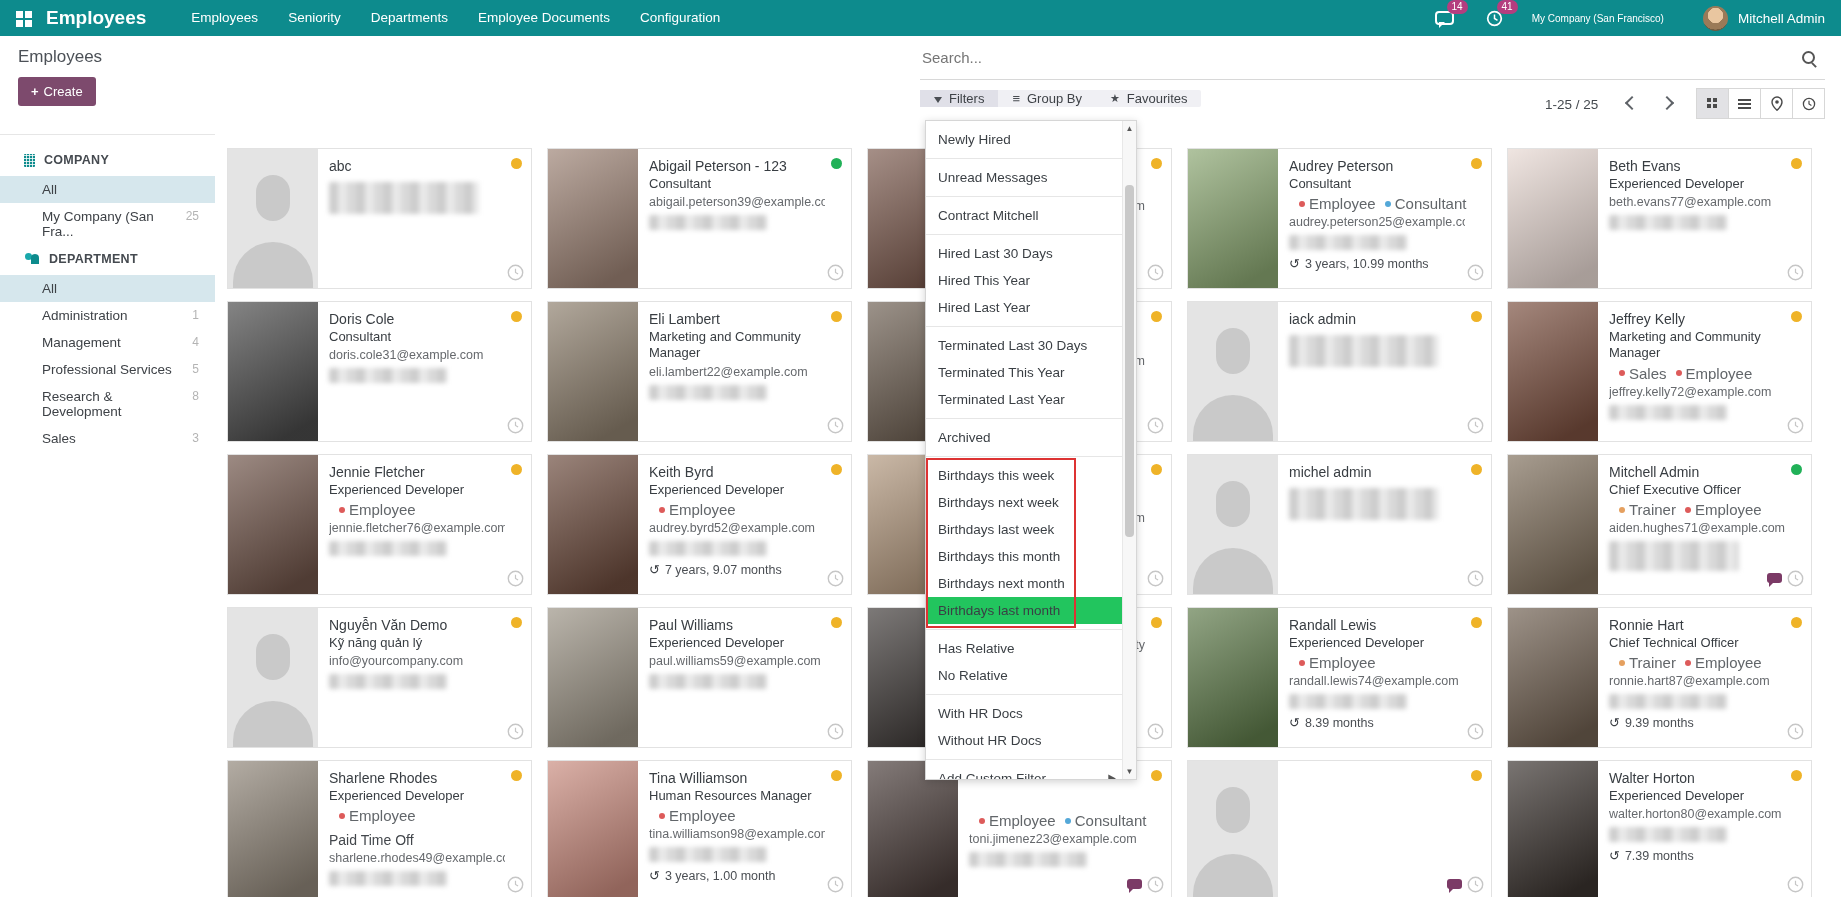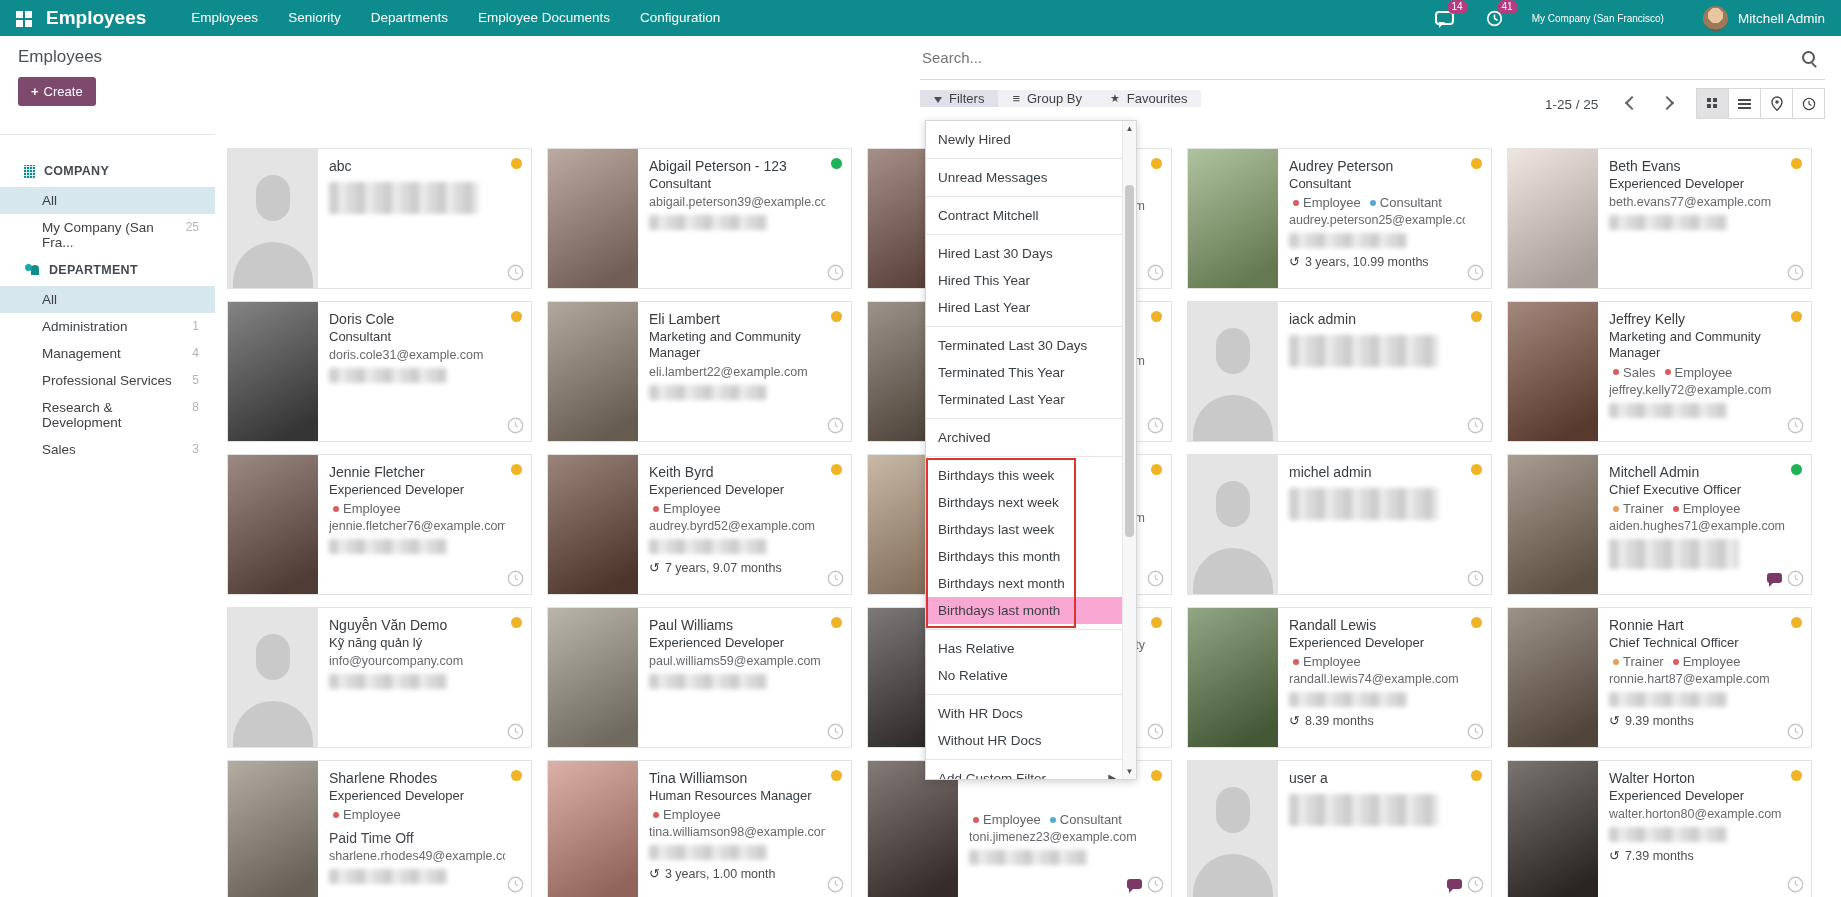--- a/index.html
+++ b/index.html
@@ -52,21 +52,21 @@
   .switcher{position:absolute;left:1697px;top:88px;display:flex}
   .sw{width:31px;height:29px;border:1px solid #d7d7d7;margin-left:-1px;display:flex;align-items:center;
       justify-content:center;background:#fff;cursor:pointer}
   .sw.active{background:#e2e2e5}
   .kan-ico{width:11px;height:11px;position:relative}
   .kan-ico i{position:absolute;width:4px;height:4px;background:#4a4a4a}
   .kan-ico i:nth-child(1){left:0;top:0}.kan-ico i:nth-child(2){left:6px;top:0}
   .kan-ico i:nth-child(3){left:0;top:6px}.kan-ico i:nth-child(4){left:6px;top:6px}
   .list-ico{width:13px;height:2px;background:#4a4a4a;box-shadow:0 4px #4a4a4a,0 8px #4a4a4a;margin-bottom:8px}
   
-  .sidebar{position:absolute;left:0;top:134px;width:215px;border-top:1px solid #e6e6e6;padding-top:22px}
+  .sidebar{position:absolute;left:0;top:134px;width:215px;border-top:1px solid #e6e6e6;padding-top:11px}
   .side-head{display:flex;gap:9px;align-items:center;padding:7px 0 9px 24px;font-weight:bold;
              font-size:12.5px;color:#454a50;letter-spacing:.3px}
   .b-ico{width:11px;height:13px;background:#0d8b8d;border-radius:1px;
          background-image:repeating-linear-gradient(0deg,transparent 0 2px,rgba(255,255,255,.8) 2px 3px),
                           repeating-linear-gradient(90deg,transparent 0 2px,rgba(255,255,255,.8) 2px 3px)}
   .p-ico{width:16px;height:12px;position:relative}
   .p-ico::before{content:'';position:absolute;left:1px;top:0;width:7px;height:7px;border-radius:50%;background:#19a8ab}
   .p-ico::after{content:'';position:absolute;left:7px;top:1px;width:8px;height:10px;border-radius:4px 4px 0 0;background:#0d8b8d}
   .side-item{padding:6px 10px 6px 42px;font-size:13.5px;color:#3e4247;display:flex;cursor:pointer}
   .side-item.active{background:#d6e7ed}
@@ -78,21 +78,21 @@
   .photo.img{background-image:linear-gradient(150deg,rgba(255,255,255,.32),rgba(0,0,0,.28) 88%)}
   .photo.ph{background:#e4e4e4}
   .photo.ph::before{content:'';position:absolute;left:50%;top:26px;transform:translateX(-50%);
                     width:34px;height:46px;border-radius:17px;background:#c9c9c9}
   .photo.ph::after{content:'';position:absolute;left:50%;bottom:-6px;transform:translateX(-50%);
                    width:80px;height:52px;border-radius:40px 40px 0 0;background:#c9c9c9}
   .cbody{position:absolute;left:101px;top:9px;right:26px}
   .cbody.toni{top:48px}
   .ename{font-size:14px;color:#383d42;margin-bottom:2px;white-space:nowrap}
   .etitle{font-size:13px;color:#383d42;line-height:1.25;margin-bottom:2px}
-  .etags{font-size:13px;color:#62666a;display:flex;gap:9px;align-items:flex-end;margin:3px 4px 2px}
+  .etags{font-size:15px;color:#62666a;display:flex;gap:9px;align-items:flex-end;margin:3px 10px 2px}
   .etag{display:flex;gap:4px;align-items:center}
   .etag i{width:6px;height:6px;border-radius:50%}
   .eextra{font-size:14px;color:#43474c;margin-top:8px}
   .eemail{font-size:12.5px;color:#66696d;margin-top:3px;white-space:nowrap;overflow:hidden}
   .blur{border-radius:2px;filter:blur(2.5px);margin-top:6px;
         background:repeating-linear-gradient(90deg,#cdcdcd 0 9px,#e9e9e9 9px 18px,#d9d9d9 18px 27px)}
   .blur.line{width:118px;height:15px}
   .blur.tall{width:130px;height:30px}
   .blur.wide{width:150px;height:32px;margin-top:8px}
   .esen{font-size:12.5px;color:#4a4e53;margin-top:6px;display:flex;gap:5px;align-items:center}
@@ -103,21 +103,21 @@
   .chat-ico{position:absolute;bottom:11px;right:29px;width:15px;height:10px;background:#7b3a66;border-radius:3px}
   .chat-ico::after{content:'';position:absolute;left:2px;bottom:-4px;border:3px solid transparent;
                    border-top-color:#7b3a66;border-left-color:#7b3a66}
   .frag{position:absolute;right:26px;font-size:12.5px;color:#66696d}
   
   .dropdown{position:absolute;left:925px;top:120px;width:212px;height:660px;background:#fff;
             border:1px solid #d6d6d6;box-shadow:0 2px 8px rgba(0,0,0,.18);z-index:40;
             box-sizing:border-box;overflow:hidden;padding-top:5px}
   .fitem{height:27px;box-sizing:border-box;padding:6px 20px 6px 12px;font-size:13.5px;color:#3a3f44;
          white-space:nowrap;cursor:pointer;position:relative}
-  .fitem.hover{background:#f9a8d4}
+  .fitem.hover{background:#22c55e}
   .fitem .sub{position:absolute;right:20px;top:7px;font-size:10px;color:#555}
   .fdiv{border-top:1px solid #e6e6e6;margin:5px 0}
   .group-hl{position:relative}
   .group-hl::after{content:'';position:absolute;left:0;top:-4px;bottom:-4px;width:146px;
                    border:2px solid #dd3333;pointer-events:none}
   .dd-scroll{position:absolute;right:0;top:0;bottom:0;width:13px;background:#f7f7f7;border-left:1px solid #e8e8e8}
   .dd-scroll .up,.dd-scroll .down{position:absolute;left:0;right:0;text-align:center;font-size:8px;color:#555}
   .dd-scroll .up{top:3px}.dd-scroll .down{bottom:3px}
   .dd-thumb{position:absolute;left:2px;width:9px;border-radius:4px;background:#c9c9c9;top:64px;height:352px}
 </style>
@@ -652,24 +652,20 @@
       </div>
       <span class="dot yellow"></span>
       <span class="chat-ico"></span>
       <span class="clock-ico"><svg width="17" height="17" viewBox="0 0 17 17">
           <circle cx="8.5" cy="8.5" r="7.2" fill="none" stroke="#c6c6c6" stroke-width="1.4"></circle>
           <path d="M8.5 4.8V8.5l2.6 1.6" fill="none" stroke="#c6c6c6" stroke-width="1.2"></path>
         </svg></span>
     </div>
     <div class="card" style="left: 1187px; top: 760px;">
       <div class="photo ph"></div>
-      <div class="cbody">
-        <div class="ename">user a</div>
-        <div class="blur wide"></div>
-      </div>
       <span class="dot yellow"></span>
       <span class="chat-ico"></span>
       <span class="clock-ico"><svg width="17" height="17" viewBox="0 0 17 17">
           <circle cx="8.5" cy="8.5" r="7.2" fill="none" stroke="#c6c6c6" stroke-width="1.4"></circle>
           <path d="M8.5 4.8V8.5l2.6 1.6" fill="none" stroke="#c6c6c6" stroke-width="1.2"></path>
         </svg></span>
     </div>
     <div class="card" style="left: 1507px; top: 760px;">
       <div class="photo img" style="background-color: rgb(58, 51, 47);"></div>
       <div class="cbody">

